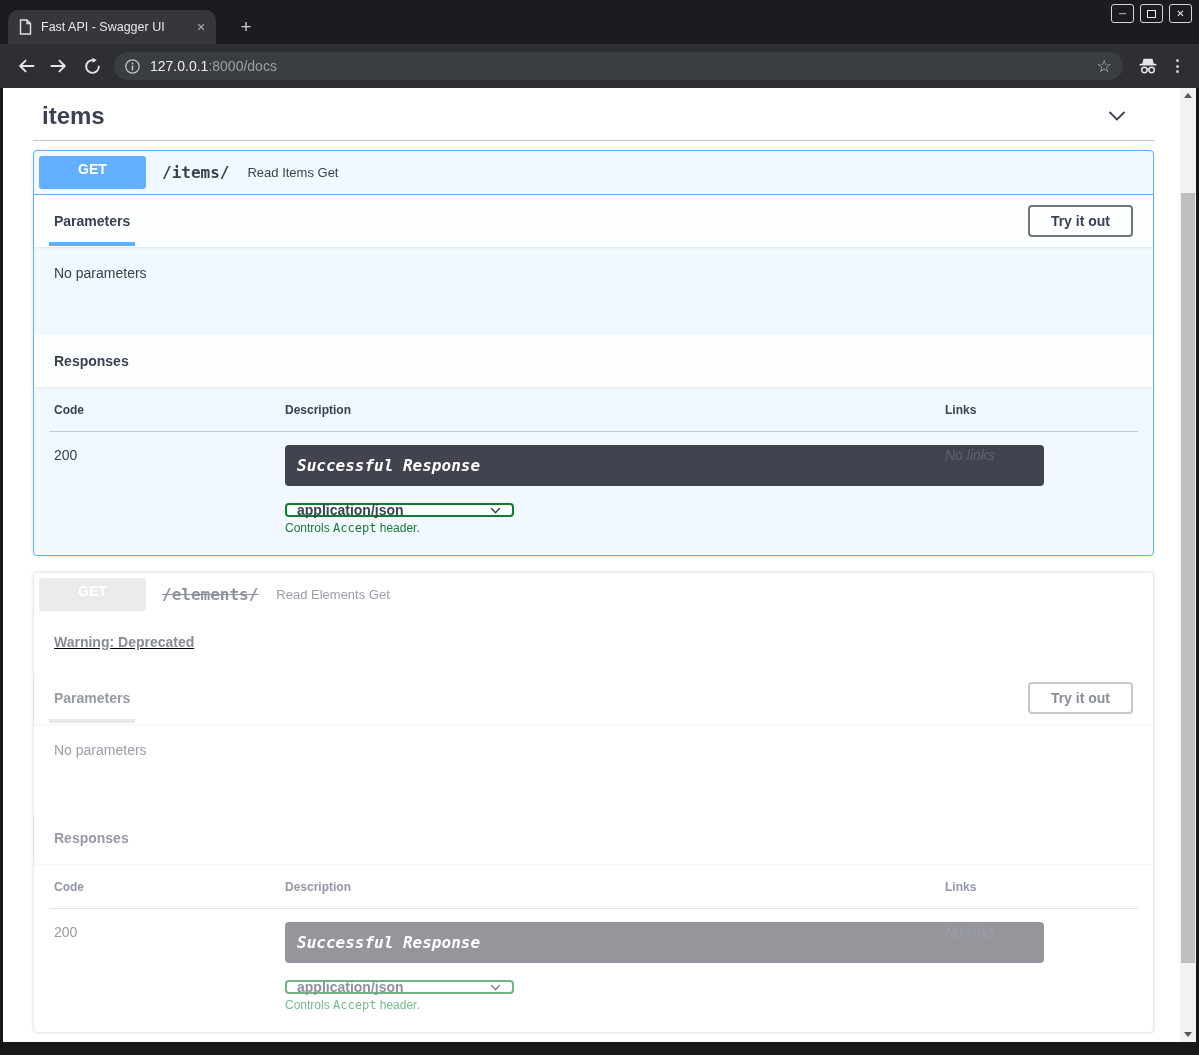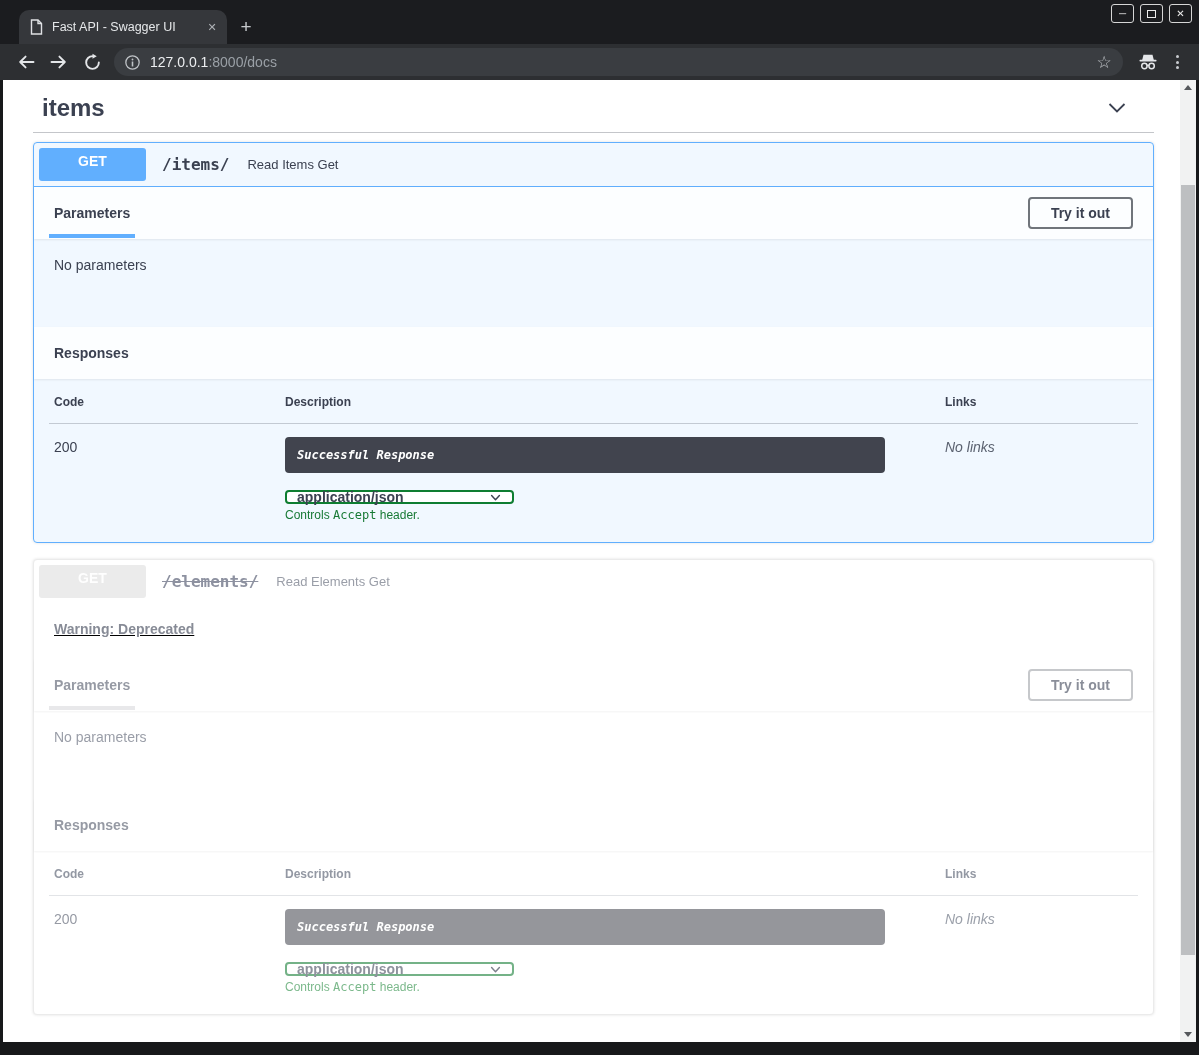--- a/index.html
+++ b/index.html
@@ -3,30 +3,30 @@
 <meta charset="utf-8">
 <style>
   * { margin:0; padding:0; box-sizing:border-box; }
   html,body { background:#17181a; }
   body { font-family:"Liberation Sans", sans-serif; }
 
   .window { width:1199px; height:1055px; background:#17181a; display:flex; flex-direction:column; position:relative; overflow:hidden; }
 
   
   .tabstrip { height:44px; background:#1b1c1f; position:relative; flex:none; }
-  .tab { position:absolute; left:19px; top:10px; width:208px; height:34px; background:#35373b; border-radius:10px 10px 0 0; display:flex; align-items:center; padding:0 6px 0 11px; }
+  .tab { position:absolute; left:8px; top:10px; width:208px; height:34px; background:#35373b; border-radius:10px 10px 0 0; display:flex; align-items:center; padding:0 6px 0 11px; }
   .tab-title { flex:1; font-size:12.5px; color:#e6e8ea; white-space:nowrap; overflow:hidden; margin-left:9px; }
   .tab-close { width:18px; height:18px; display:flex; align-items:center; justify-content:center; color:#aeb1b6; font-size:11px; border-radius:50%; cursor:default; }
   .new-tab { position:absolute; left:233px; top:14px; width:26px; height:26px; display:flex; align-items:center; justify-content:center; color:#c6c9cd; font-size:19px; font-weight:400; }
   .win-controls { position:absolute; right:7px; top:4px; display:flex; gap:6px; }
   .win-btn { width:23px; height:19px; border:1px solid #d6d6d6; border-radius:3px; color:#ececec; display:flex; align-items:center; justify-content:center; font-size:10px; line-height:1; background:transparent; }
   .maxbox { width:9px; height:8px; border:1.5px solid #ececec; display:block; }
 
   
-  .toolbar { height:36px; background:#2d2f32; display:flex; align-items:center; padding:0 10px 0 12px; flex:none; }
+  .toolbar { height:44px; background:#2d2f32; display:flex; align-items:center; padding:0 10px 0 12px; flex:none; }
   .nav-ic { width:28px; height:28px; display:flex; align-items:center; justify-content:center; flex:none; }
   .nav-ic + .nav-ic { margin-left:5px; }
   .urlbar { flex:1; height:28px; background:#3a3d41; border-radius:14px; display:flex; align-items:center; padding:0 6px 0 10px; margin:0 10px 0 8px; min-width:0; }
   .url-text { margin-left:9px; font-size:14px; color:#9aa0a6; white-space:nowrap; flex:1; min-width:0; }
   .url-host { color:#eceef0; }
   .star { width:26px; height:26px; display:flex; align-items:center; justify-content:center; color:#c0c4c8; font-size:17px; flex:none; }
   .incog { width:30px; height:28px; display:flex; align-items:center; justify-content:center; flex:none; }
   .menu-dots { width:24px; height:28px; display:flex; flex-direction:column; align-items:center; justify-content:center; gap:2.5px; flex:none; margin-left:2px; }
   .menu-dots i { width:3px; height:3px; border-radius:50%; background:#c9ccd0; }
 
@@ -79,21 +79,21 @@
   .is-deprecated .thead { color:#9398a3; border-bottom-color:#e2e4e7; }
   .trow { padding-top:13px; }
   .col-code { width:236px; padding-left:5px; flex:none; }
   .trow .col-code { font-size:14px; color:#3b4151; padding-top:2px; }
   .is-deprecated .trow .col-code { color:#969aa4; }
   .col-desc { width:660px; flex:none; }
   .col-links { flex:1; }
   .trow .col-links { font-size:14px; font-style:italic; color:#5b6270; padding-top:2px; }
   .is-deprecated .trow .col-links { color:#9ba0aa; }
 
-  .desc-block { width:600px; background:#41444e; border-radius:4px; color:#fff; font-family:"DejaVu Sans Mono", monospace; font-style:italic; font-weight:600; font-size:12px; padding:11px 12px; }
+  .desc-block { width:759px; background:#41444e; border-radius:4px; color:#fff; font-family:"DejaVu Sans Mono", monospace; font-style:italic; font-weight:600; font-size:16px; padding:11px 12px; }
   .is-deprecated .desc-block { background:#95969b; }
   .media-select { margin-top:17px; width:229px; height:14px; border:2px solid #0e7d31; border-radius:4px; background:#fff; display:flex; align-items:center; justify-content:space-between; padding:0 10px; font-weight:700; font-size:14px; color:#3b4151; }
   .is-deprecated .media-select { border-color:#74b287; color:#8e929d; }
   .accept-note { margin-top:4px; font-size:12px; color:#187a36; }
   .accept-note .mono { font-family:"DejaVu Sans Mono", monospace; }
   .is-deprecated .accept-note { color:#7cb98c; }
 
   svg { display:block; }
 </style>
 </head>

